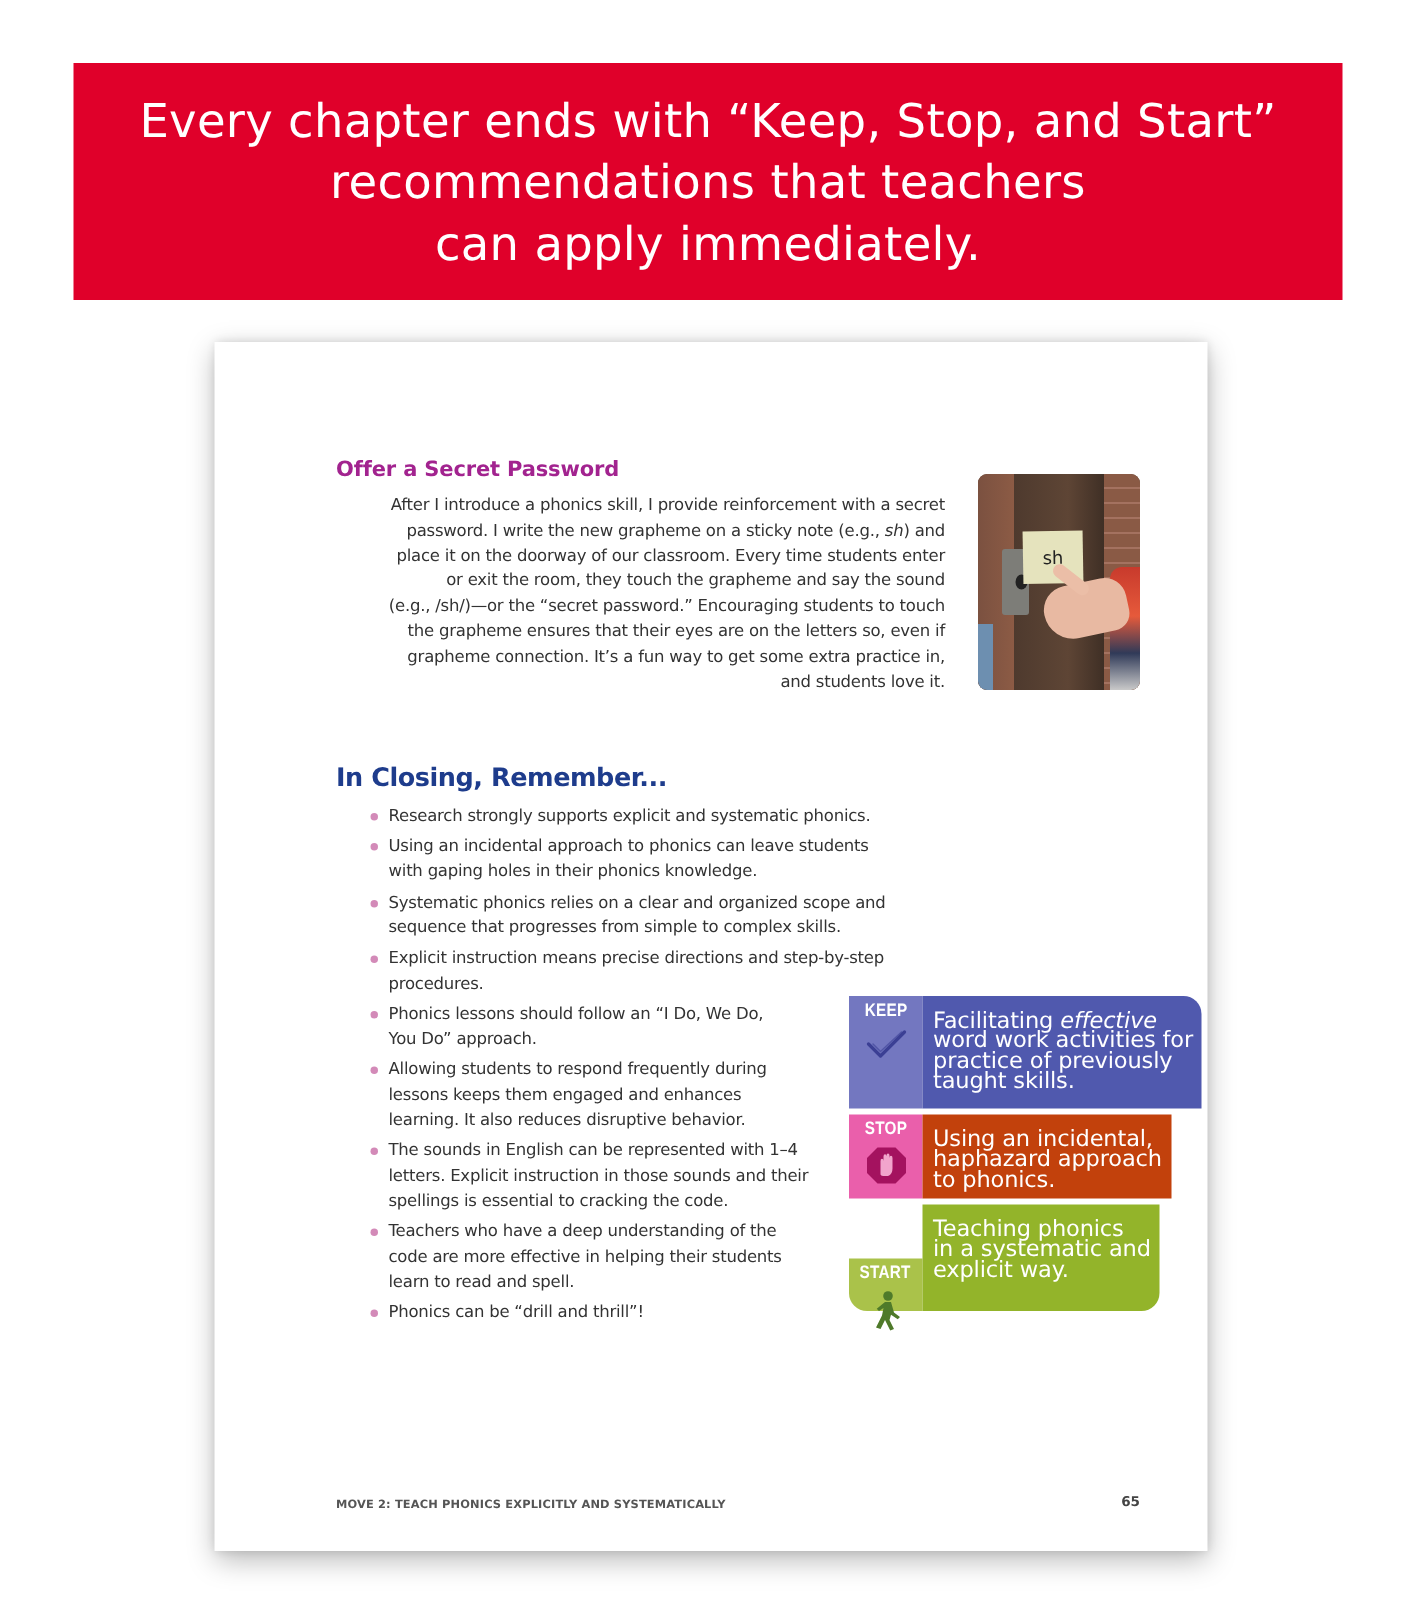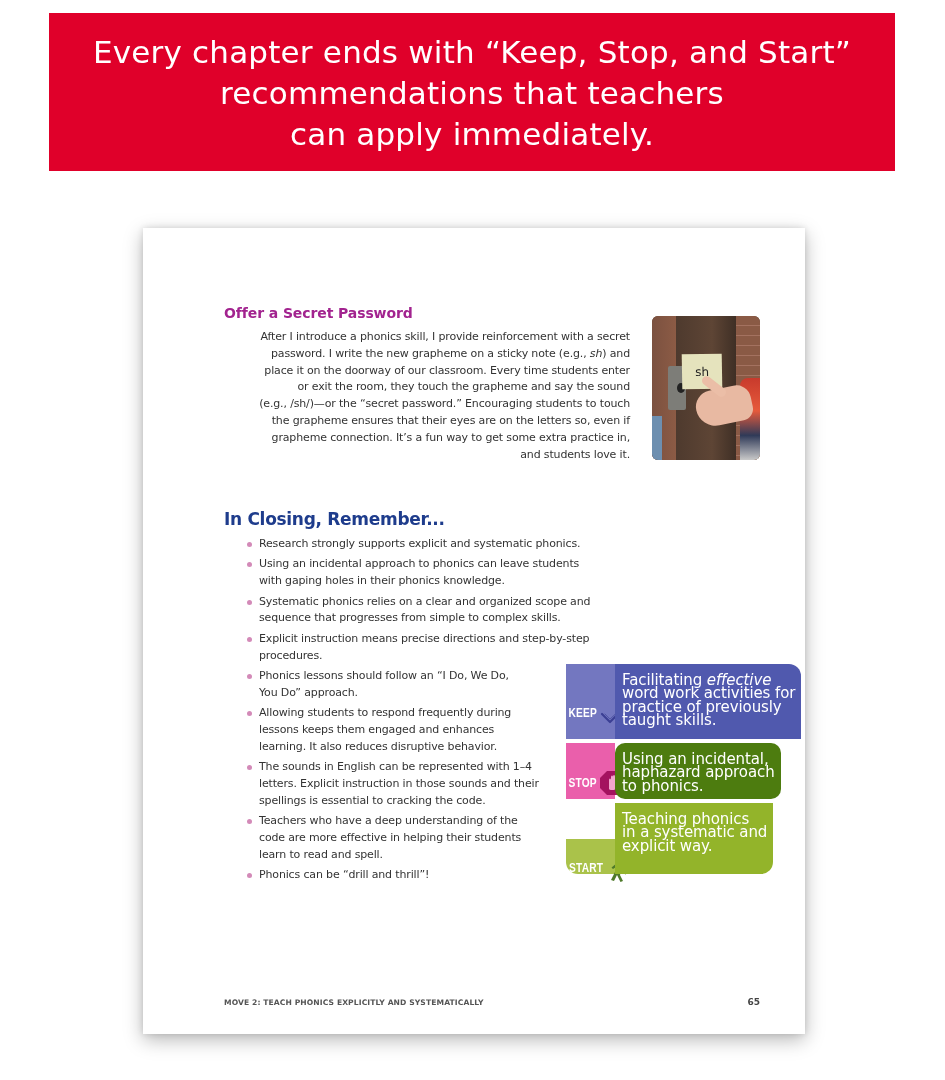--- a/index.html
+++ b/index.html
@@ -10,21 +10,21 @@
     body {
       width: 945px;
       height: 1080px;
       position: relative;
       overflow: hidden;
       font-family: "Liberation Sans", sans-serif;
     }
     .banner {
       position: absolute;
       left: 49px;
-      top: 13px;
+      top: 42px;
       width: 846px;
       height: 158px;
       background: #e0002a;
       color: #ffffff;
       text-align: center;
       display: flex;
       flex-direction: column;
       justify-content: center;
       align-items: center;
       box-sizing: border-box;
@@ -176,23 +176,23 @@
     }
     .kss-row {
       position: relative;
       display: flex;
       margin-bottom: 4px;
     }
     .kss-row .label-col {
       width: 49px;
       flex: 0 0 49px;
       display: flex;
-      flex-direction: row;
+      flex-direction: column;
       align-items: center;
-      padding-top: 23px;
+      padding-top: 2px;
       box-sizing: border-box;
     }
     .kss-row .label-col .tag {
       font-family: "Liberation Sans", sans-serif;
       font-weight: bold;
       font-size: 12px;
       color: #ffffff;
       transform: scaleX(0.85);
       letter-spacing: 0.2px;
     }
@@ -205,21 +205,21 @@
       line-height: 13.4px;
       color: #ffffff;
       letter-spacing: -0.1px;
     }
     .kss-row .text-col .ln { display: block; white-space: nowrap; }
     .kss-keep { height: 75px; }
     .kss-keep .label-col { background: #7377c0; border-radius: 0 0 0 0; }
     .kss-keep .text-col { background: #5059ae; border-top-right-radius: 12px; }
     .kss-stop { height: 56px; }
     .kss-stop .label-col { background: #ea5fab; }
-    .kss-stop .text-col { background: #4d7c0f; border-radius: 10px; }
+    .kss-stop .text-col { background: #c2410c; }
     .kss-start { height: 71px; }
     .kss-start .label-col { background: #aac24a; border-bottom-left-radius: 12px; margin-top: 36px; }
     .kss-start .text-col { background: #93b42a; border-bottom-right-radius: 12px; }
     .kss-row .icon { margin-top: 5px; }
     .footer-left {
       position: absolute;
       left: 81px;
       top: 770px;
       font-family: "DejaVu Sans", sans-serif;
       font-weight: bold;

